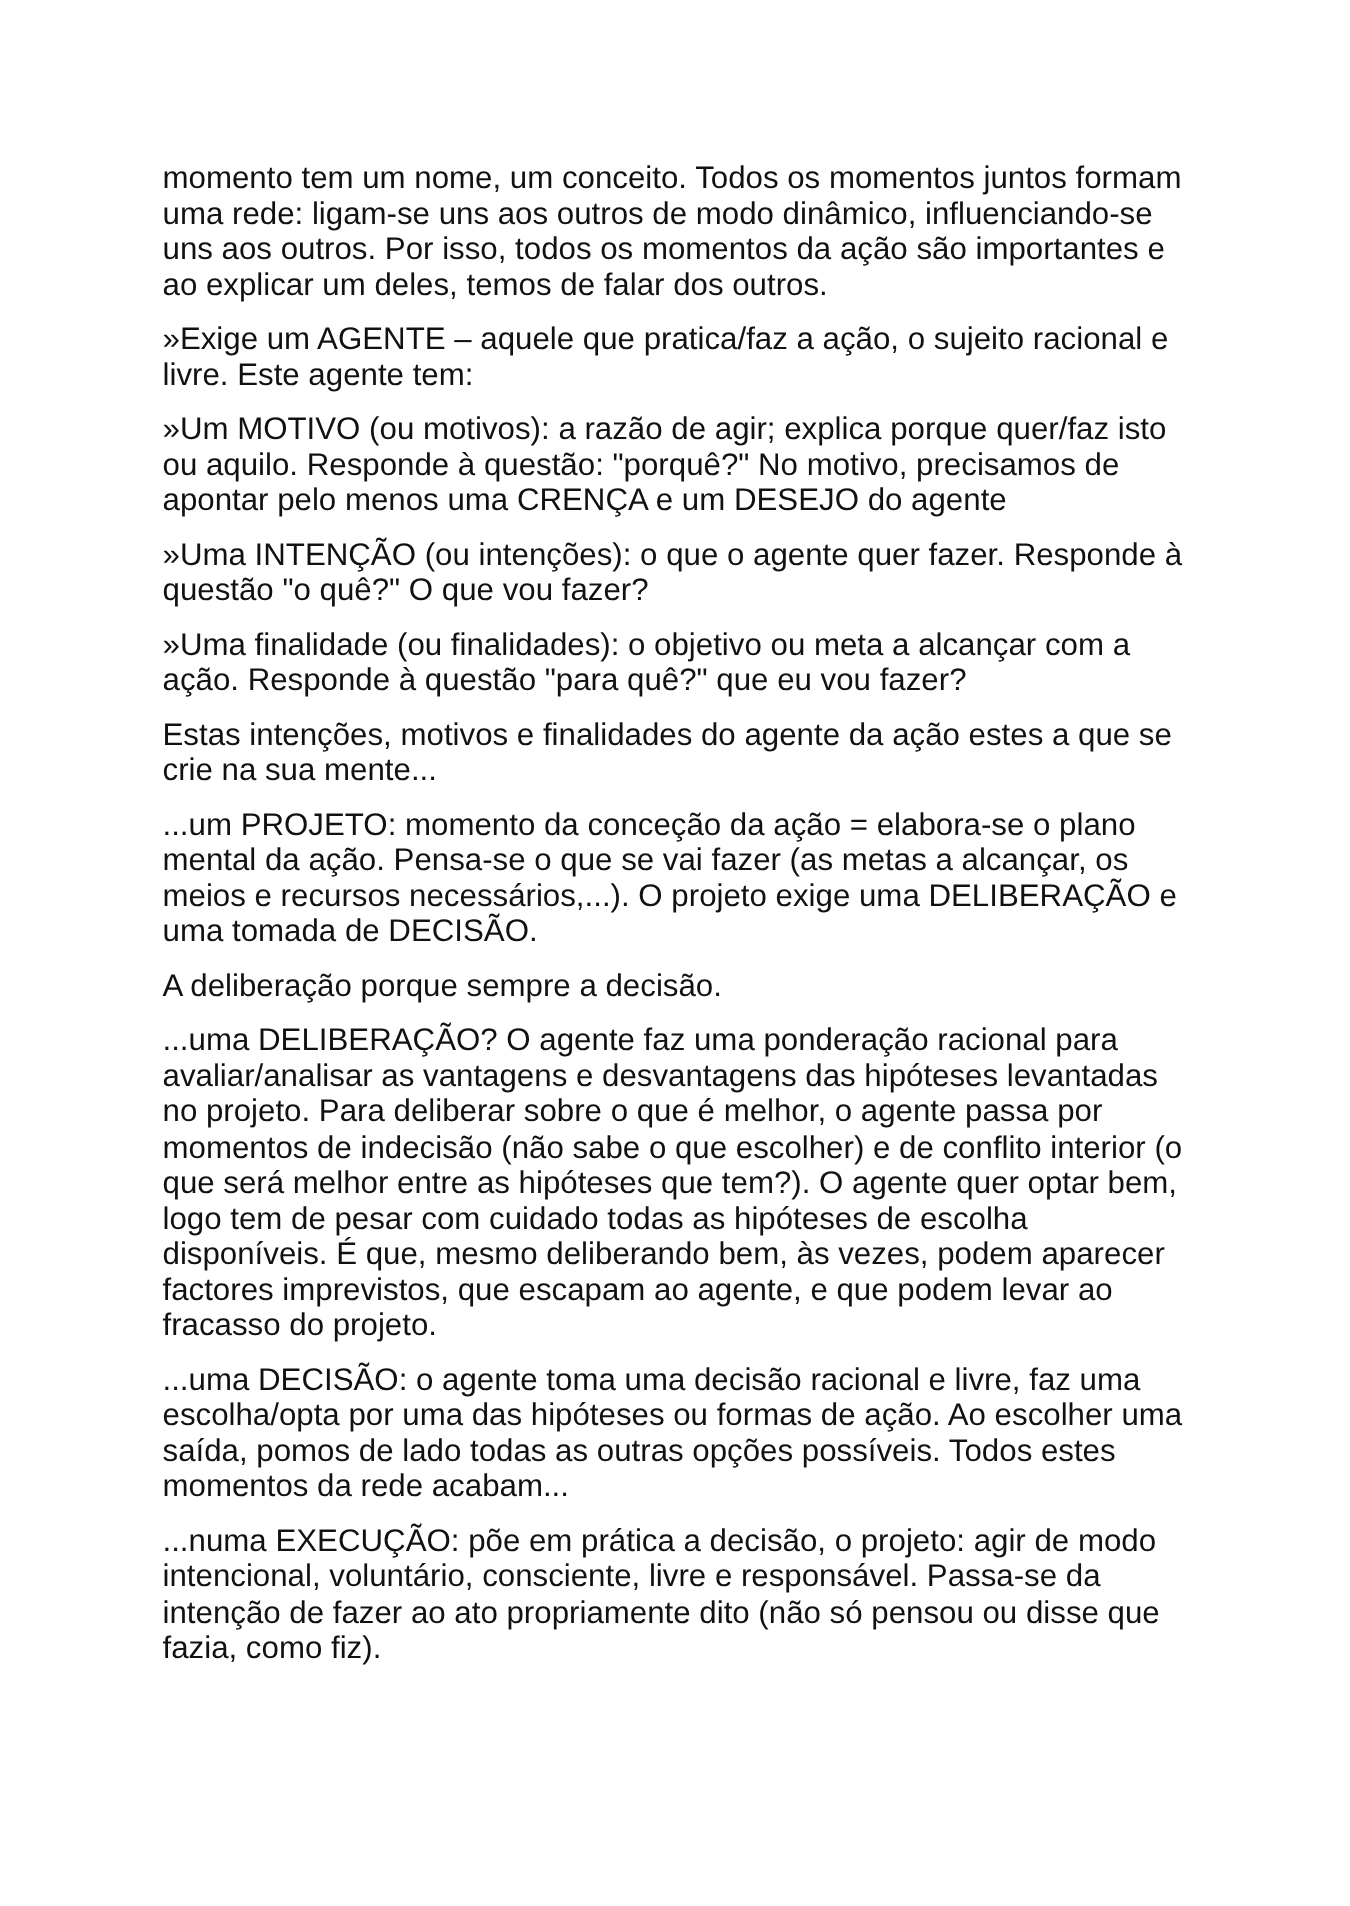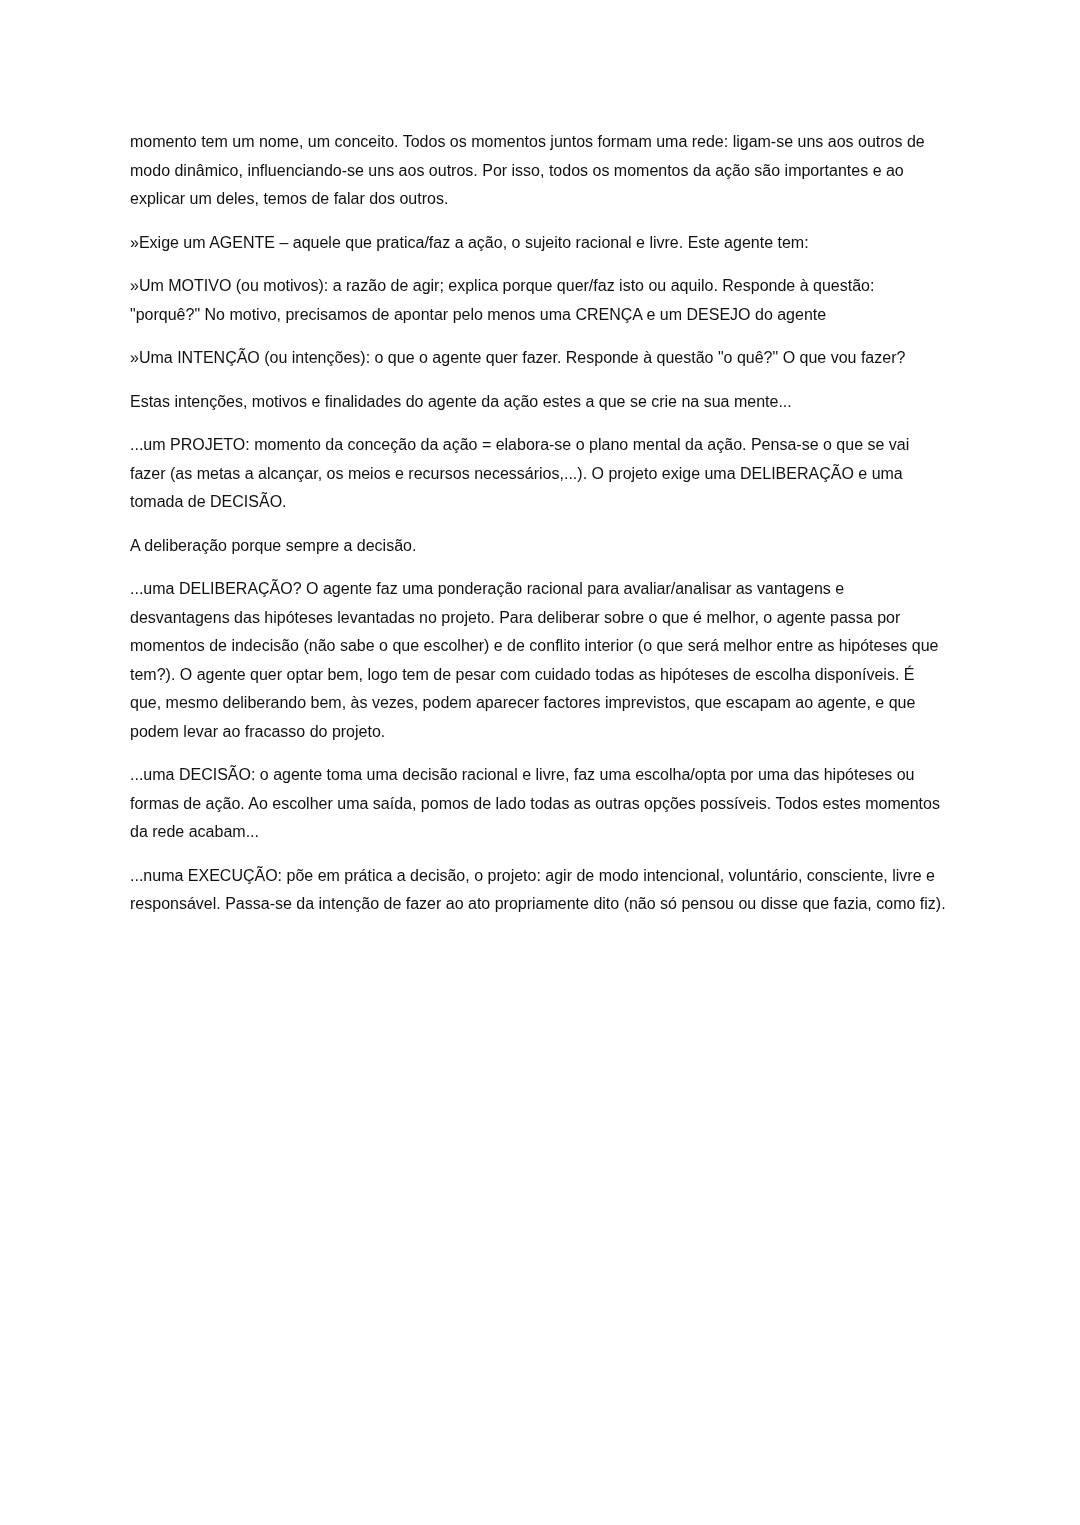--- a/index.html
+++ b/index.html
@@ -16,37 +16,38 @@
     box-sizing: border-box;
     width: 1080px;
     height: 1525px;
     padding: 128px 130px 0 130px;
     background: #ffffff;
   }
   .page p {
     width: 816px;
     margin: 0 0 15px 0;
     font-family: "Liberation Sans", sans-serif;
-    font-size: 16px;
+    font-size: 25px;
     line-height: 28.5px;
     color: #111111;
     text-align: left;
     word-spacing: normal;
   }
   .page p:last-child {
     margin-bottom: 0;
   }
 </style>
 </head>
 <body>
 
 <div class="page">
   <p>momento tem um nome, um conceito. Todos os momentos juntos formam uma rede: ligam-se uns aos outros de modo dinâmico, influenciando-se uns aos outros. Por isso, todos os momentos da ação são importantes e ao explicar um deles, temos de falar dos outros.</p>
   <p>»Exige um AGENTE – aquele que pratica/faz a ação, o sujeito racional e livre. Este agente tem:</p>
   <p>»Um MOTIVO (ou motivos): a razão de agir; explica porque quer/faz isto ou aquilo. Responde à questão: "porquê?" No motivo, precisamos de apontar pelo menos uma CRENÇA e um DESEJO do agente</p>
   <p>»Uma INTENÇÃO (ou intenções): o que o agente quer fazer. Responde à questão "o quê?" O que vou fazer?</p>
+  <p>»Uma finalidade (ou finalidades): o objetivo ou meta a alcançar com a ação. Responde à questão "para quê?" que eu vou fazer?</p>
   <p>Estas intenções, motivos e finalidades do agente da ação estes a que se crie na sua mente...</p>
   <p>...um PROJETO: momento da conceção da ação = elabora-se o plano mental da ação. Pensa-se o que se vai fazer (as metas a alcançar, os meios e recursos necessários,...). O projeto exige uma DELIBERAÇÃO e uma tomada de DECISÃO.</p>
   <p>A deliberação porque sempre a decisão.</p>
   <p>...uma DELIBERAÇÃO? O agente faz uma ponderação racional para avaliar/analisar as vantagens e desvantagens das hipóteses levantadas no projeto. Para deliberar sobre o que é melhor, o agente passa por momentos de indecisão (não sabe o que escolher) e de conflito interior (o que será melhor entre as hipóteses que tem?). O agente quer optar bem, logo tem de pesar com cuidado todas as hipóteses de escolha disponíveis. É que, mesmo deliberando bem, às vezes, podem aparecer factores imprevistos, que escapam ao agente, e que podem levar ao fracasso do projeto.</p>
   <p>...uma DECISÃO: o agente toma uma decisão racional e livre, faz uma escolha/opta por uma das hipóteses ou formas de ação. Ao escolher uma saída, pomos de lado todas as outras opções possíveis. Todos estes momentos da rede acabam...</p>
   <p>...numa EXECUÇÃO: põe em prática a decisão, o projeto: agir de modo intencional, voluntário, consciente, livre e responsável. Passa-se da intenção de fazer ao ato propriamente dito (não só pensou ou disse que fazia, como fiz).</p>
 </div>
 
 </body></html>

